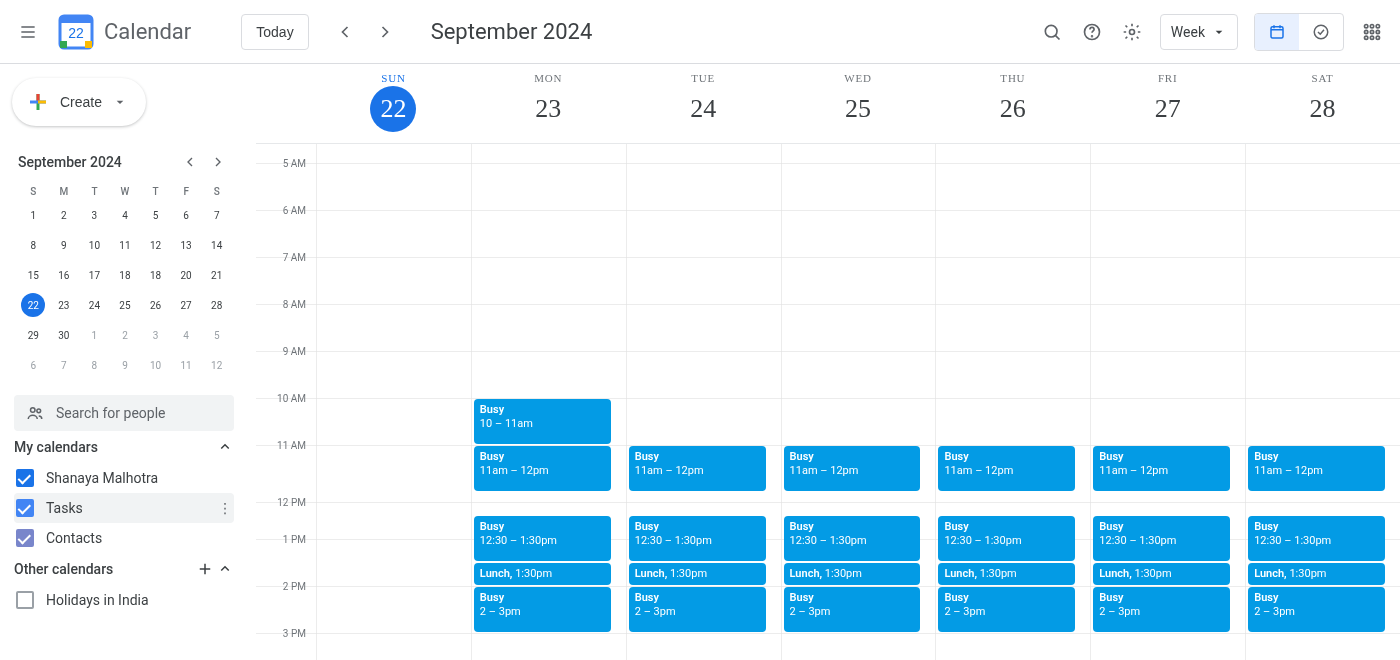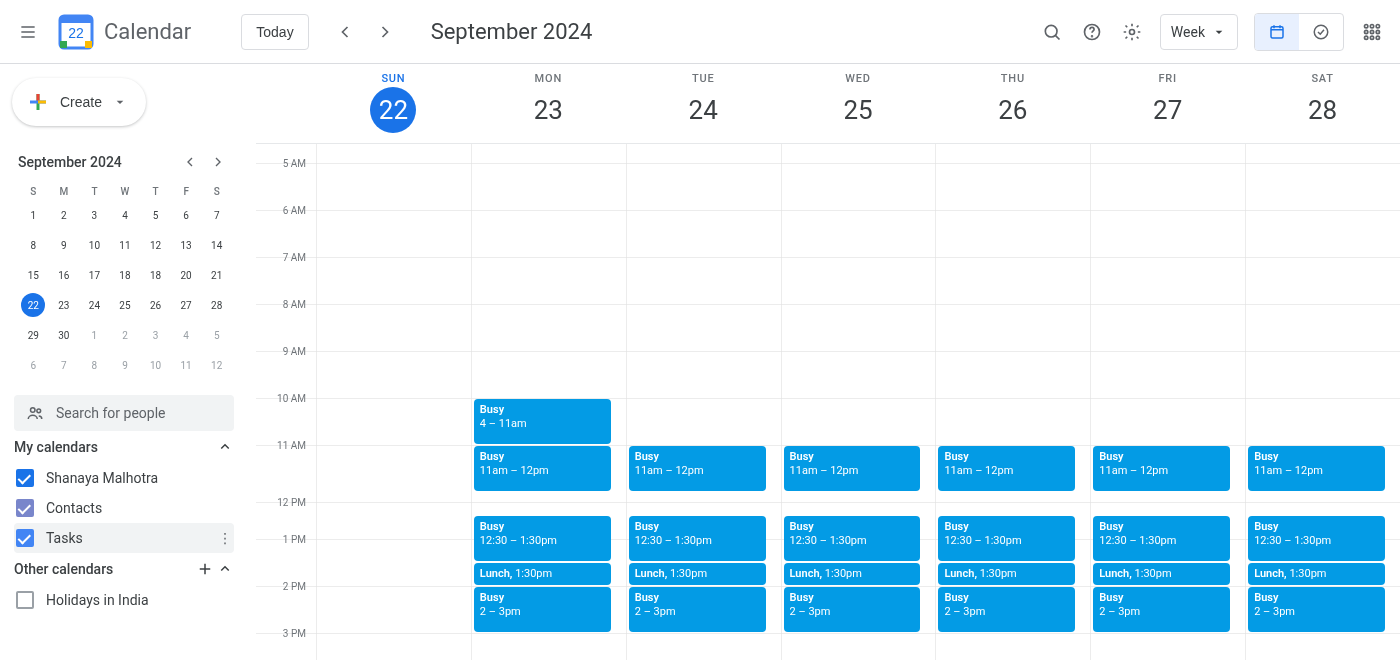--- a/index.html
+++ b/index.html
@@ -115,20 +115,21 @@
   .cbx.checked::after {
     content:""; width:10px; height:5px; border:2px solid #fff;
     border-top:none; border-right:none; transform: rotate(-45deg) translateY(-1px);
   }
 
   
   .grid-wrap { flex:1; display:flex; flex-direction:column; overflow:hidden; }
   .day-header {
     display:flex; padding-left: 60px; border-bottom:1px solid #dadce0aa;
     height: 80px;
+    font-family: Liberation Serif, serif;
   }
   .day-col-head {
     flex:1; display:flex; flex-direction:column; align-items:center;
     padding-top:8px;
   }
   .day-col-head .dow { font-size:11px; font-weight:500; color:#70757a; letter-spacing: .8px; }
   .day-col-head.today .dow { color:#1a73e8; }
   .day-col-head .num {
     font-size:26px; color:#3c4043; width:46px; height:46px; border-radius:50%;
     display:flex; align-items:center; justify-content:center; margin-top:2px;
@@ -364,28 +365,28 @@
         <span>My calendars</span>
         <svg class="i18" viewBox="0 0 24 24">
             <path d="M7 14l5-5 5 5"></path>
           </svg>
       </div>
       <div id="my-cals">
           <div class="cal-item">
             <div class="cbx checked" style="border-color: rgb(26, 115, 232); background: rgb(26, 115, 232);"></div>
             <span>Shanaya Malhotra</span>
           </div>
-          <div class="cal-item">
-            <div class="cbx checked" style="border-color: rgb(121, 134, 203); background: rgb(121, 134, 203);"></div>
-            <span>Contacts</span>
-          </div>
           <div class="cal-item hover">
             <div class="cbx checked" style="border-color: rgb(66, 133, 244); background: rgb(66, 133, 244);"></div>
             <span>Tasks</span>
             <span class="more">⋮</span>
+          </div>
+          <div class="cal-item">
+            <div class="cbx checked" style="border-color: rgb(121, 134, 203); background: rgb(121, 134, 203);"></div>
+            <span>Contacts</span>
           </div>
         </div>
     </div>
 
     <div class="section">
       <div class="section-head">
         <span>Other calendars</span>
         <div style="display:flex; gap:2px;">
           <svg class="i18" viewBox="0 0 24 24">
               <path d="M12 5v14M5 12h14"></path>
@@ -469,21 +470,21 @@
             <div class="hour-label">6 AM</div>
           </div>
           <div class="hour-row" style="top: 18.8px;">
             <div class="hour-label">5 AM</div>
           </div>
         <div class="cols" id="cols">
             <div class="day-col"></div>
             <div class="day-col">
               <div class="event block" style="top: 254.8px; height: 45px;">
                 <span class="t1">Busy</span>
-                <span class="t2">4 – 11am</span>
+                <span class="t2">10 – 11am</span>
               </div>
               <div class="event block" style="top: 301.8px; height: 45px;">
                 <span class="t1">Busy</span>
                 <span class="t2">11am – 12pm</span>
               </div>
               <div class="event block" style="top: 372.3px; height: 45px;">
                 <span class="t1">Busy</span>
                 <span class="t2">12:30 – 1:30pm</span>
               </div>
               <div class="event" style="top: 419.3px; height: 21.5px;"><span class="t1">Lunch, </span><span class="t2">1:30pm</span></div>

